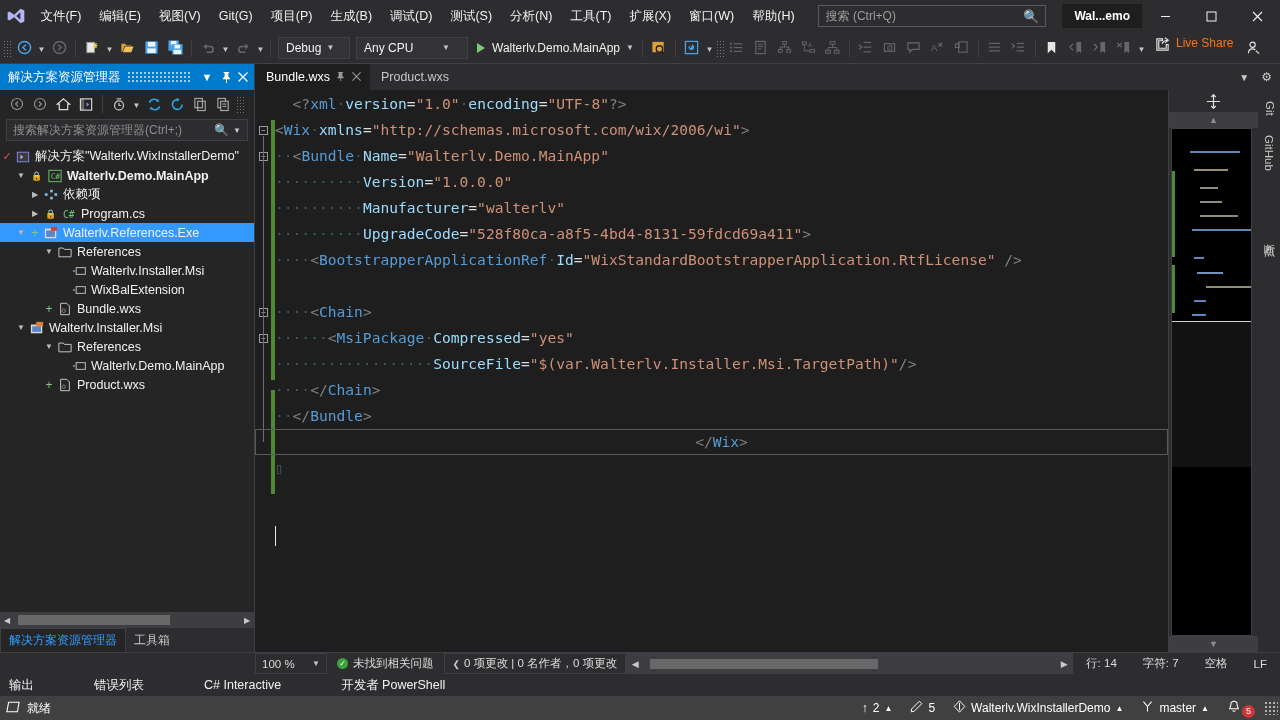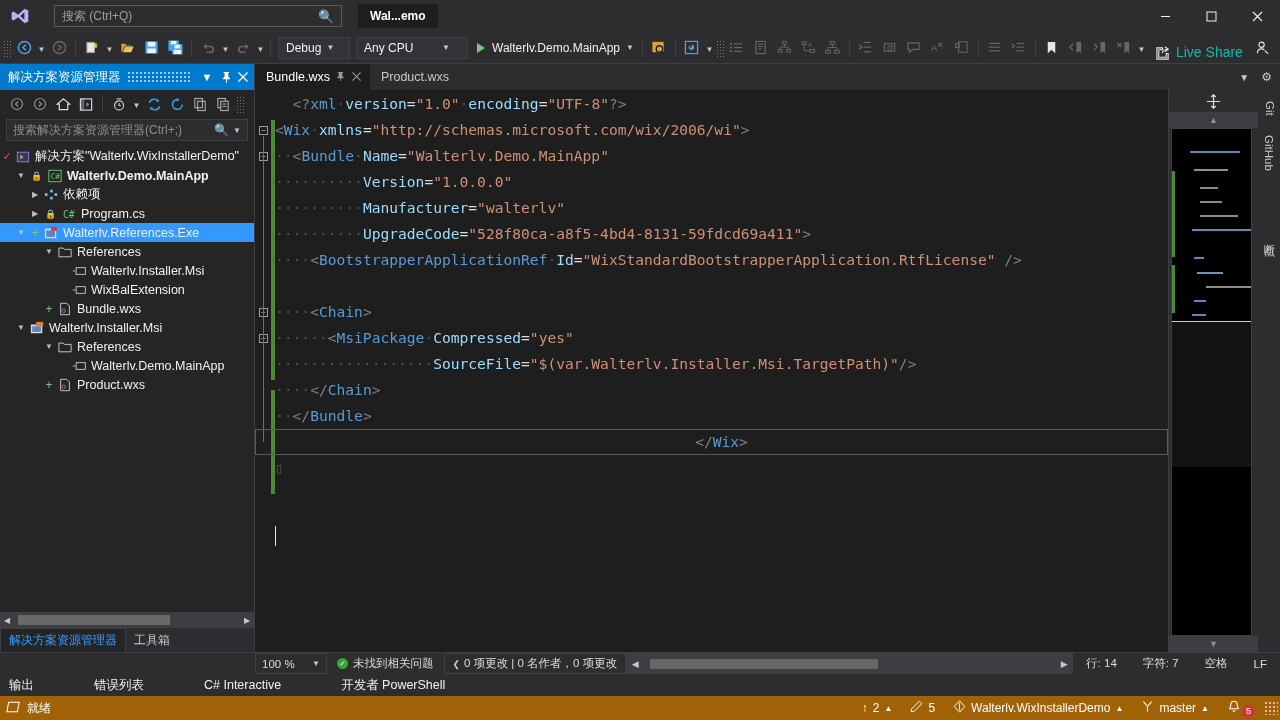--- a/index.html
+++ b/index.html
@@ -56,21 +56,21 @@
     color: #c5c5c5; font-size: 8px; padding-bottom: 6px; }
   .tb-sep { width: 1px; height: 18px; background: #3f3f46; margin: 0 4px; }
   .combo {
     height: 22px; border: 1px solid #3f3f46; background: #333337; display: flex; align-items: center;
     padding: 0 12px 0 7px; font-size: 12px; color: #f1f1f1; margin: 0 3px;
   }
   .combo .cv { white-space: nowrap; }
   .combo .cc { margin-left: auto; padding: 0 5px; font-size: 8px; color: #c5c5c5; }
   .run-btn { display: flex; align-items: center; height: 24px; padding: 0 4px 0 6px; font-size: 12px; color: #f1f1f1; }
   .tri { width: 0; height: 0; border-left: 8px solid #7cc97c; border-top: 5px solid transparent; border-bottom: 5px solid transparent; margin-right: 7px; }
-  .liveshare { display: flex; align-items: flex-end; gap: 6px; font-size: 14px; color: #14b8a6; padding: 0 8px; height: 24px; }
+  .liveshare { display: flex; align-items: flex-start; gap: 6px; font-size: 12px; color: #f97316; padding: 0 8px; height: 24px; }
 
   
   .body-row { flex: 1 1 auto; display: flex; min-height: 0; }
 
   
   .se { width: 255px; flex: 0 0 255px; background: #252526; display: flex; flex-direction: column; border-right: 1px solid #3f3f46;}
   .se-header {
     height: 26px; background: #007acc; display: flex; align-items: center; padding: 0 2px 0 8px;
     color: #ffffff; font-size: 12.5px; flex: 0 0 26px;
   }
@@ -173,21 +173,21 @@
   .es-hscroll .thumb { position: absolute; top: 6px; left: 6px; height: 10px; width: 228px; background: #686868; }
   .es-right { display: flex; align-items: center; }
   .es-right span { padding: 0 13px; white-space: nowrap; }
 
   
   .panelstrip { height: 22px; flex: 0 0 22px; background: #2d2d30; display: flex; align-items: center; font-size: 12.5px; color: #f1f1f1; padding-left: 2px; gap: 46px; }
   .ptab { padding: 0 7px; height: 22px; display: flex; align-items: center; }
 
   
   .statusbar {
-    height: 24px; flex: 0 0 24px; background: #a16207; display: flex; align-items: center;
+    height: 24px; flex: 0 0 24px; background: #404040; display: flex; align-items: center;
     color: #ffffff; font-size: 12px; padding: 0 2px 0 6px;
   }
   .sb-left { display: flex; align-items: center; gap: 7px; }
   .sb-right { margin-left: auto; display: flex; align-items: center; }
   .sb-item { display: flex; align-items: center; gap: 5px; padding: 0 9px; height: 24px; white-space: nowrap;}
   .bellwrap { position: relative; display: flex; align-items: center; }
   .badge { background: #d13438; color: #fff; border-radius: 50%; width: 13px; height: 13px;
     font-size: 9px; display: flex; align-items: center; justify-content: center; margin-left: -4px; margin-top: 6px; }
   .resizer { width: 14px; height: 14px; opacity: .6;
     background-image: radial-gradient(#ffffff 0.8px, transparent 0.9px);
@@ -196,20 +196,35 @@
 </head>
 <body>
 
 <div id="app">
 
   <div class="titlebar">
     <div class="vs-logo">
       <svg width="20" height="20" viewBox="0 0 24 24">
         <path d="M17.5 3.2 L22 5.4 V18.6 L17.5 20.8 L9.8 13.6 L4.2 17.4 L2 16.2 V7.8 L4.2 6.6 L9.8 10.4 Z M17.2 7.6 L12.3 12 L17.2 16.4 Z" fill="#b5b5f5"></path>
       </svg>
+    </div>
+    <div class="menubar">
+      <div class="menu-item">文件(F)</div>
+      <div class="menu-item">编辑(E)</div>
+      <div class="menu-item">视图(V)</div>
+      <div class="menu-item">Git(G)</div>
+      <div class="menu-item">项目(P)</div>
+      <div class="menu-item">生成(B)</div>
+      <div class="menu-item">调试(D)</div>
+      <div class="menu-item">测试(S)</div>
+      <div class="menu-item">分析(N)</div>
+      <div class="menu-item">工具(T)</div>
+      <div class="menu-item">扩展(X)</div>
+      <div class="menu-item">窗口(W)</div>
+      <div class="menu-item">帮助(H)</div>
     </div>
     <div class="search-box">
       <div class="ph">搜索 (Ctrl+Q)</div>
       <div class="mag">🔍</div>
     </div>
     <div class="title-chip">Wal...emo</div>
     <div class="wincontrols">
       <div class="wc">
         <svg width="11" height="11" viewBox="0 0 11 11">
             <rect x="1" y="5" width="9" height="1" fill="#f1f1f1"></rect>

